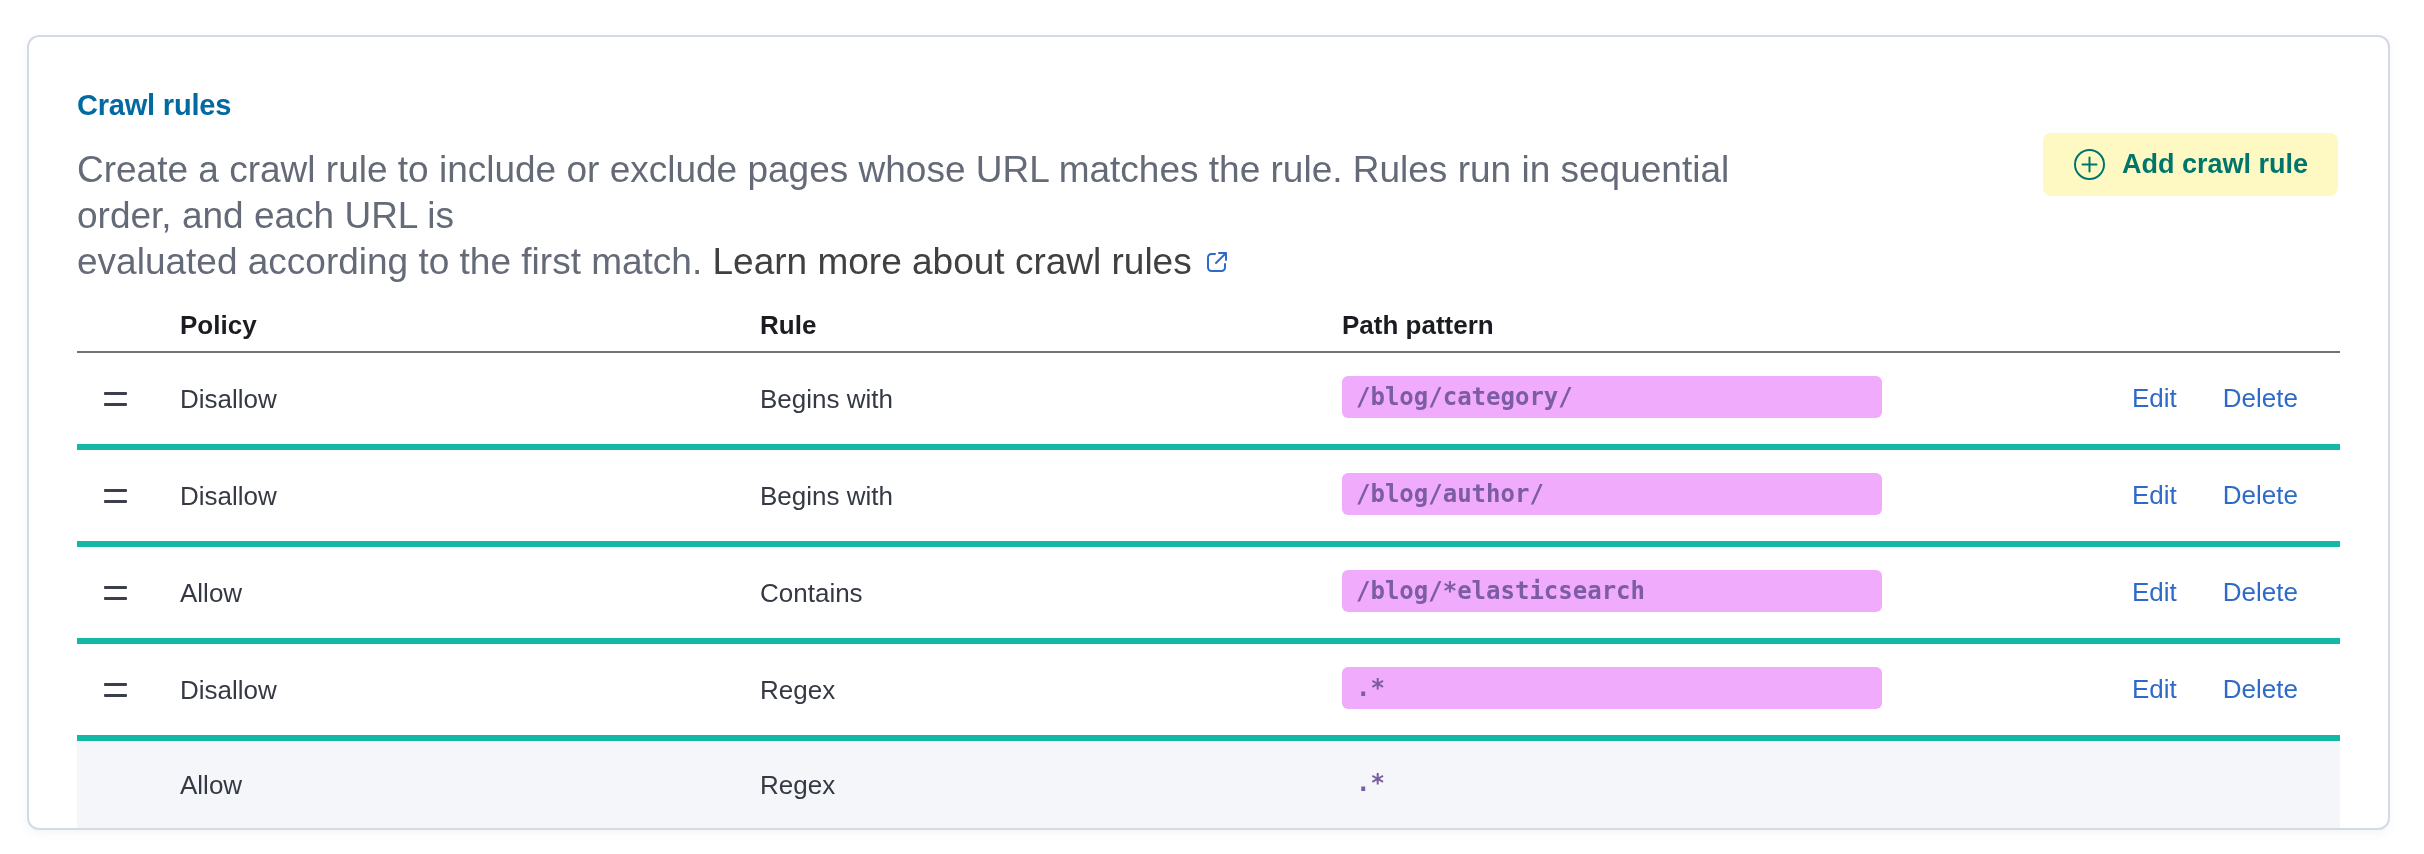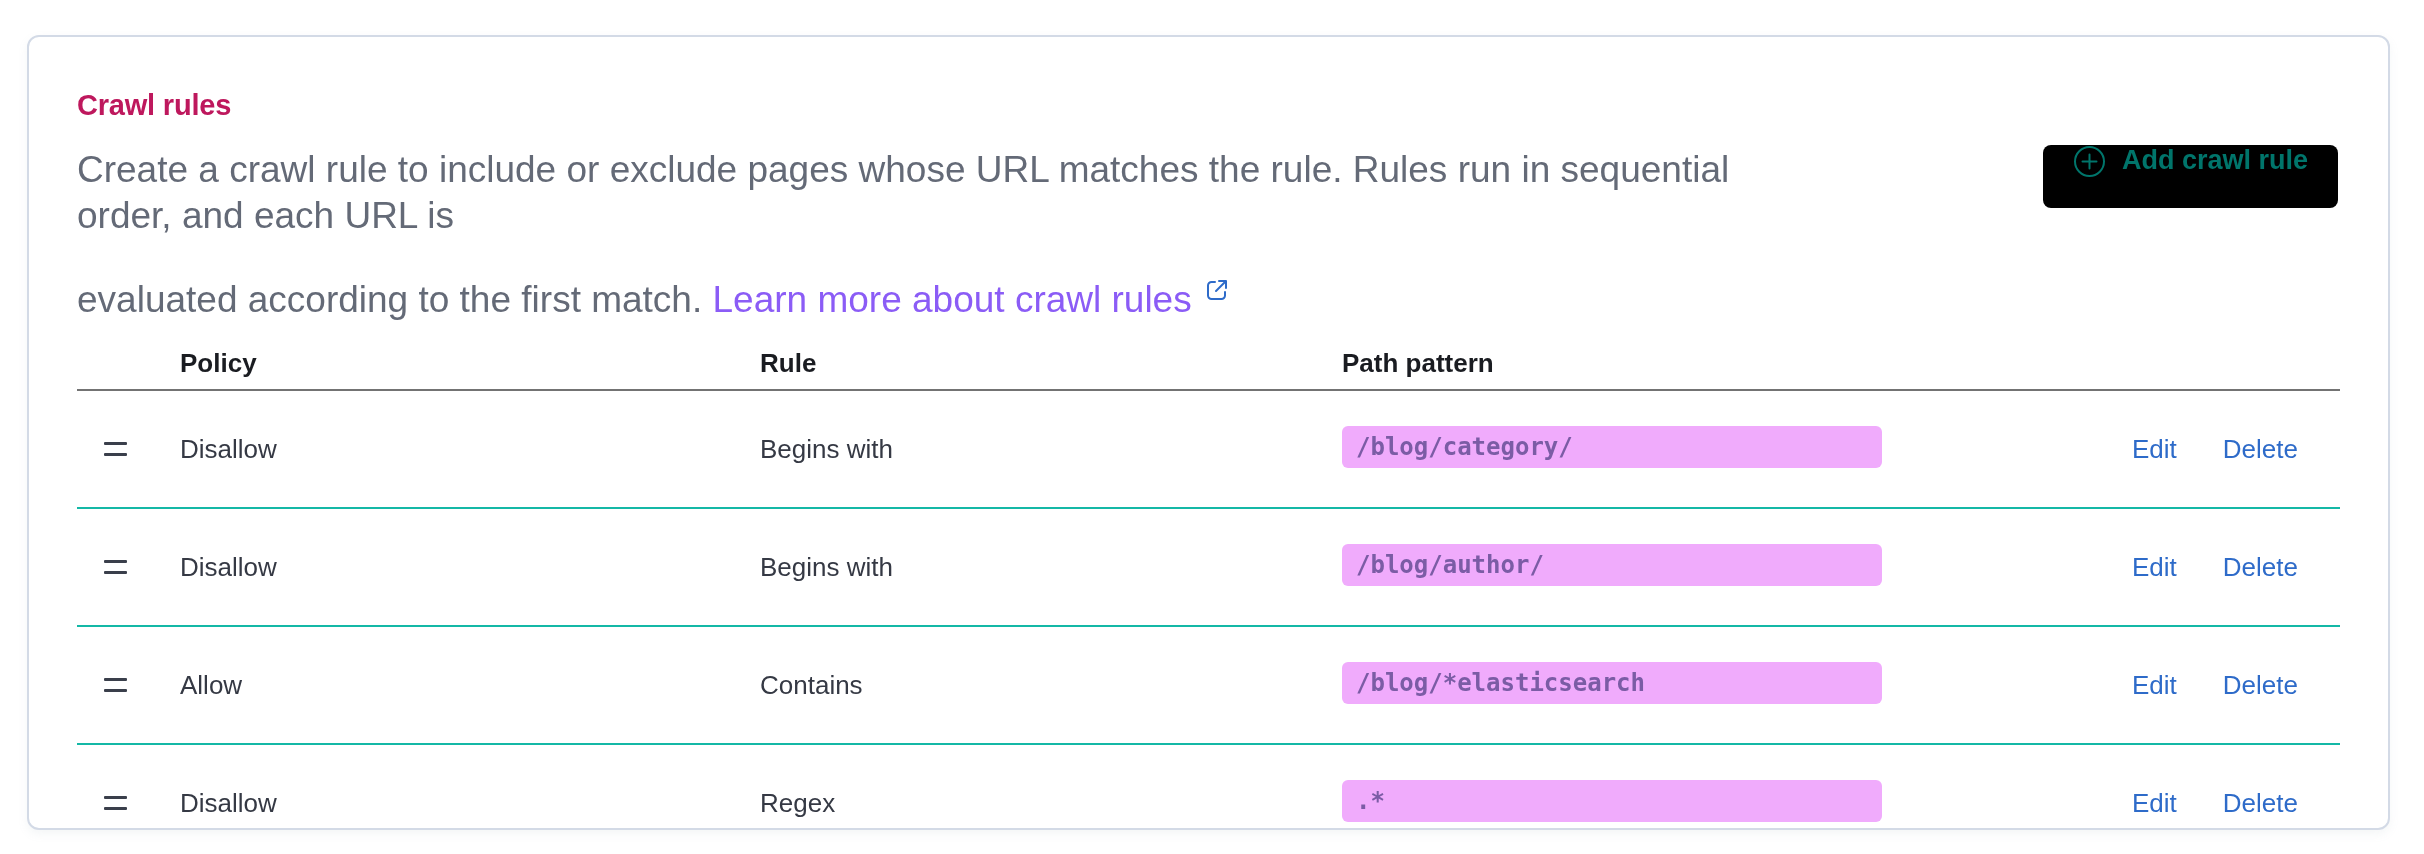--- a/index.html
+++ b/index.html
@@ -14,57 +14,57 @@
     background:#ffffff;
     border:2px solid #D3DAE6;
     border-radius:12px;
     box-shadow:0 4px 10px rgba(152,162,179,0.10);
     padding:48px;
     overflow:hidden;
   }
   .card-header { display:flex; align-items:flex-start; }
   .header-text { flex:1 1 auto; min-width:0; }
   .panel-title {
-    font-size:29px; font-weight:700; color:#be185d; letter-spacing:-0.2px;
+    font-size:29px; font-weight:700; color:#0369a1; letter-spacing:-0.2px;
     line-height:40px; margin-bottom:22px;
   }
   .panel-desc {
     font-size:37px; line-height:46px; color:#646A77; max-width:1720px;
   }
   .desc-line { display:block; }
   .learn-link {
-    color:#8b5cf6; font-weight:500; text-decoration:none; cursor:pointer;
-    display:inline-flex; gap:10px;margin-top:38px;
+    color:#404040; font-weight:500; text-decoration:none; cursor:pointer;
+    display:inline-flex; align-items:center; gap:10px;
   }
   .ext-icon { width:26px; height:26px; display:inline-block; margin-left:2px; }
   .add-btn {
-    flex:0 0 auto; margin-top:60px; margin-right:2px;
-    display:inline-flex; gap:16px;
+    flex:0 0 auto; margin-top:48px; margin-right:2px;
+    display:inline-flex; align-items:center; gap:16px;
     height:63px; padding:0 30px;
-    background:#000000; border:none; border-radius:8px;
+    background:#fef9c3; border:none; border-radius:8px;
     color:#00756B; font-size:27px; font-weight:600;
     font-family:inherit; cursor:pointer;
   }
   .plus-icon { width:33px; height:33px; display:block; }
 
   .rules-table { margin-top:22px; }
   .t-row {
     display:grid;
     grid-template-columns:103px 580px 582px 760px 1fr;
     align-items:center;
   }
   .t-head {
     height:46px; align-items:end;
     border-bottom:2px solid #737373;
     padding-bottom:10px;
   }
   .th { font-size:26px; font-weight:700; color:#1A1C21; line-height:32px; }
   .row {
-    height:118px;
-    border-bottom:2px solid #14b8a6;
+    height:97px;
+    border-bottom:6px solid #14b8a6;
   }
   .row.highlighted {
     height:88px;
     background:#F4F6F9;
     border-bottom:none;
   }
   .grab {
     width:23px; margin-left:27px; cursor:grab;
     display:flex; flex-direction:column; gap:8px;
   }

